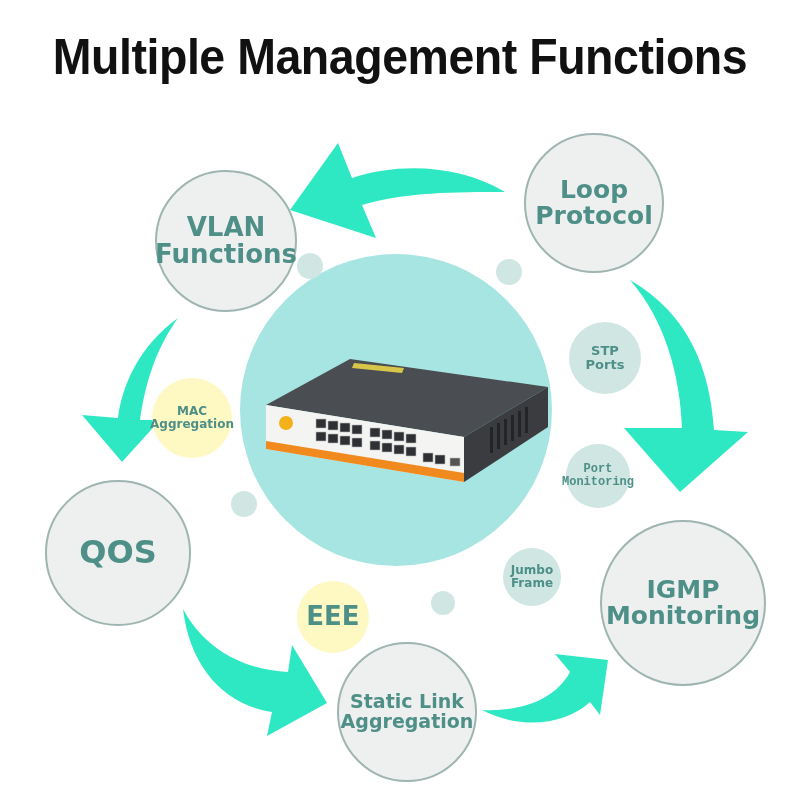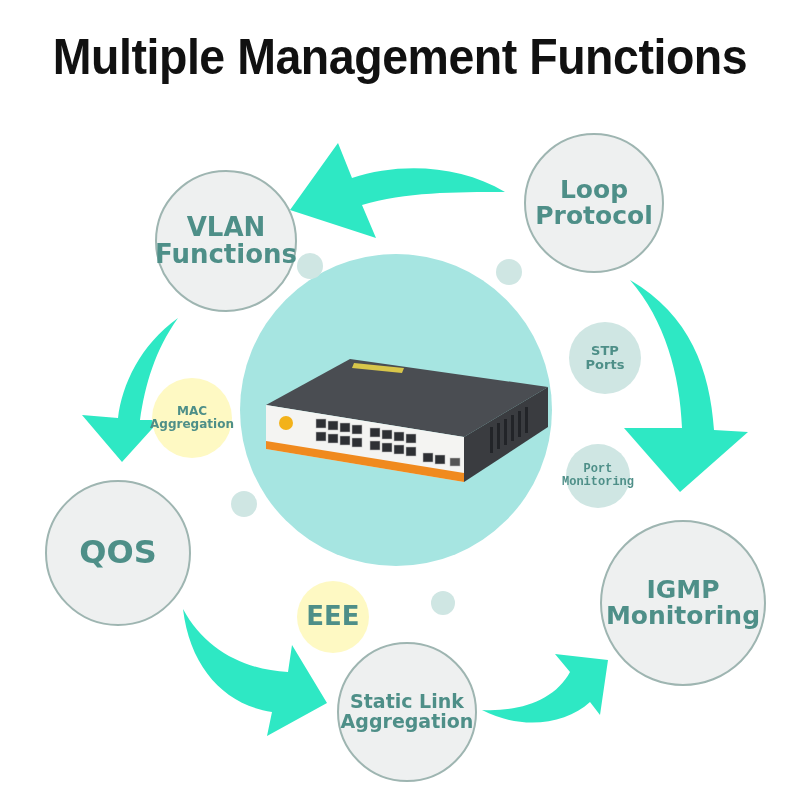--- a/index.html
+++ b/index.html
@@ -128,18 +128,24 @@
         <div>STP</div>
         <div>Ports</div>
       </div>
   </div>
   <div class="circle small" style="left:566px; top:444px; width:64px; height:64px; font-size:12px;font-family:Liberation Mono, monospace;">
     <div class="label">
         <div>Port</div>
         <div>Monitoring</div>
       </div>
   </div>
+  <div class="circle small" style="left:503px; top:548px; width:58px; height:58px; font-size:12px;">
+    <div class="label">
+        <div>Jumbo</div>
+        <div>Frame</div>
+      </div>
+  </div>
   <div class="circle small" style="left:297px; top:581px; width:72px; height:72px; font-size:26px; background:#fef9c3;">
     <div class="label">
         <div>EEE</div>
       </div>
   </div>
 </div>
 
 </body></html>

